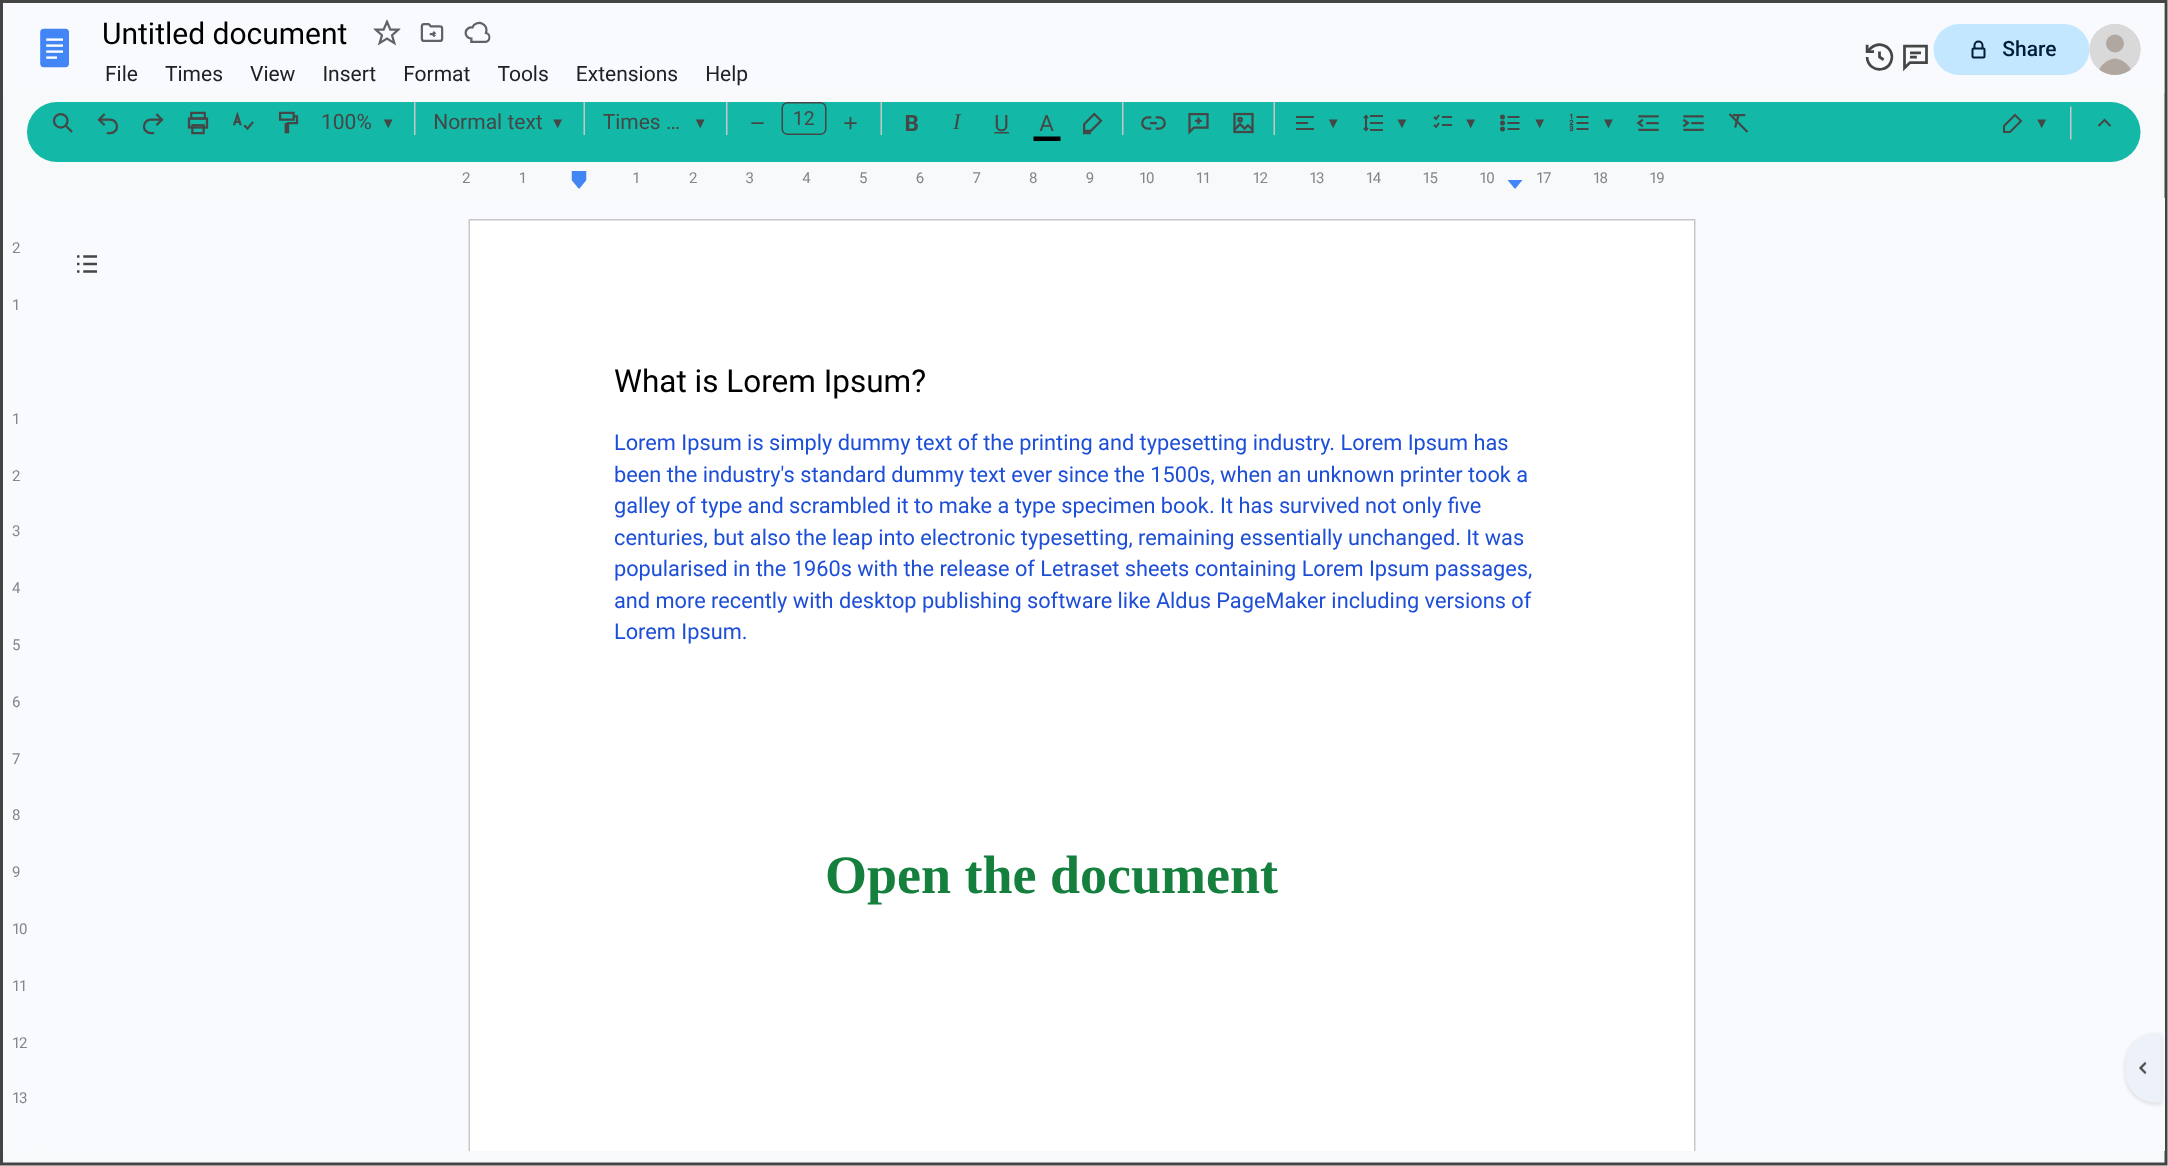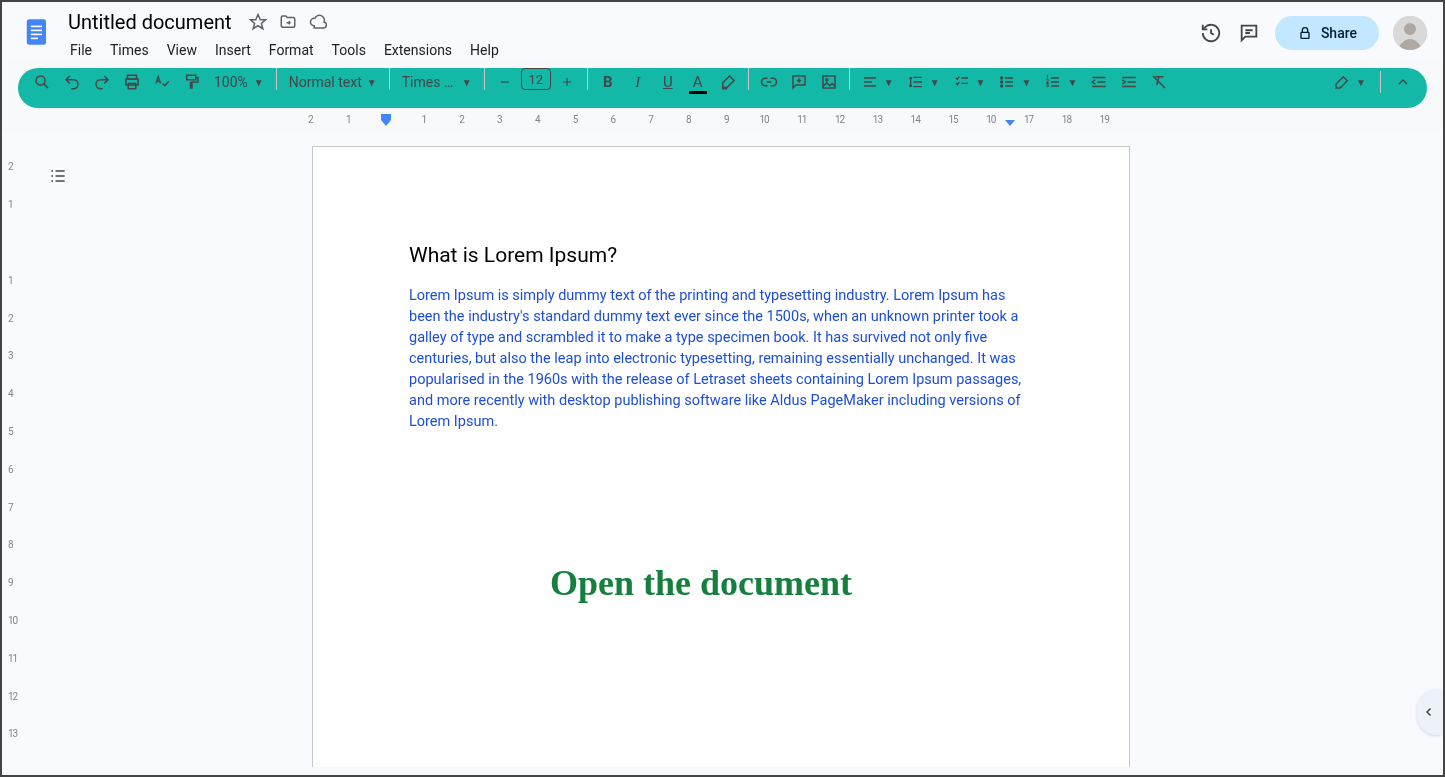--- a/index.html
+++ b/index.html
@@ -6,21 +6,21 @@
 body { background:#f8f9fa; width:1445px; height:777px; overflow:hidden; border:2px solid #444; position:relative; }
 .header { background:#f8fafd; padding:6px 16px 0 16px; display:flex; align-items:flex-start; }
 .logo { width:40px; height:40px; display:flex; align-items:center; justify-content:center; margin-right:4px; margin-top:4px; }
 .logo svg { width:32px; height:32px; }
 .title-area { flex:1; }
 .title-row { display:flex; align-items:center; gap:10px; height:28px; }
 .doc-title { font-size:20px; color:#000000; padding:2px 6px; }
 .title-icon { color:#5f6368; width:20px; height:20px; display:flex; align-items:center; justify-content:center; cursor:pointer; }
 .menu-row { display:flex; gap:2px; margin-top:2px;text-align:center; }
 .menu-item { font-size:14px; color:#202124; padding:4px 8px; cursor:pointer; border-radius:4px; }
-.header-right { display:flex; align-items:center; gap:14px; margin-top:8px; }
+.header-right { display:flex; align-items:flex-end; margin-top:8px; }
 .hr-icon { width:24px; height:24px; color:#444746; display:flex; align-items:center; justify-content:center; cursor:pointer; }
 .share-btn { background:#c2e7ff; border-radius:40px; padding:9px 22px; display:flex; align-items:center; gap:8px; font-size:14px; font-weight:500; color:#001d35; cursor:pointer; }
 .avatar { width:34px; height:34px; border-radius:50%; background:linear-gradient(135deg,#ddd,#bbb); overflow:hidden; display:flex; align-items:center; justify-content:center; }
 .avatar svg{width:34px;height:34px;}
 .toolbar-wrap { padding:6px 16px 0 16px; }
 .toolbar { background:#14b8a6; border-radius:24px; height:40px; display:flex; align-items:flex-start; padding:0 10px; gap:2px; }
 .tb-btn { min-width:28px; height:28px; display:flex; align-items:center; justify-content:center; color:#444746; cursor:pointer; border-radius:4px; padding:0 3px; }
 .tb-sep { width:1px; height:22px; background:#c7c7c7; margin:0 4px; }
 .tb-dropdown { display:flex; align-items:center; gap:4px; font-size:14px; color:#444746; padding:0 6px; height:28px; cursor:pointer; border-radius:4px; }
 .zoom-val { font-size:14px; color:#444746; }

